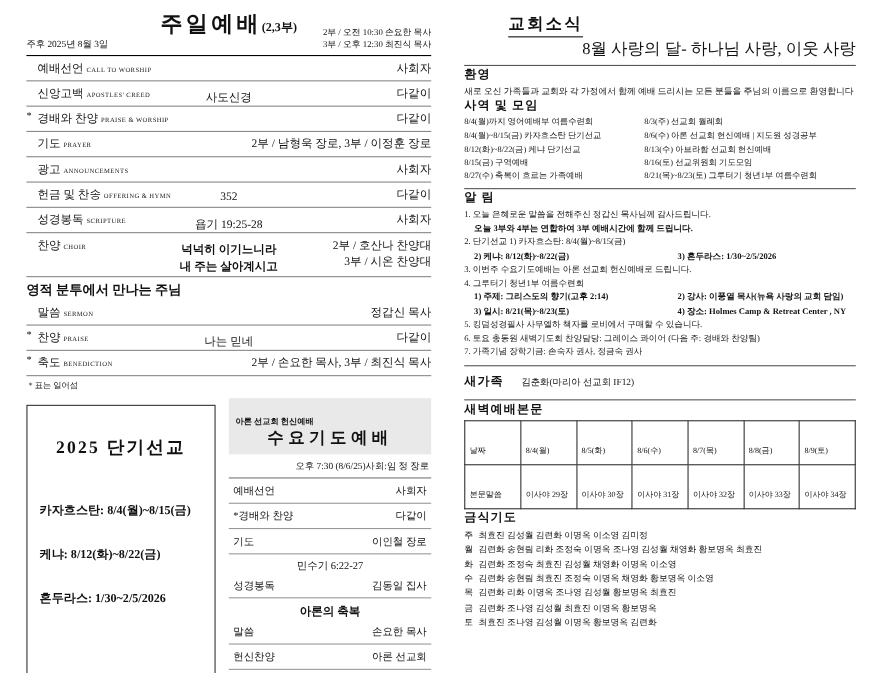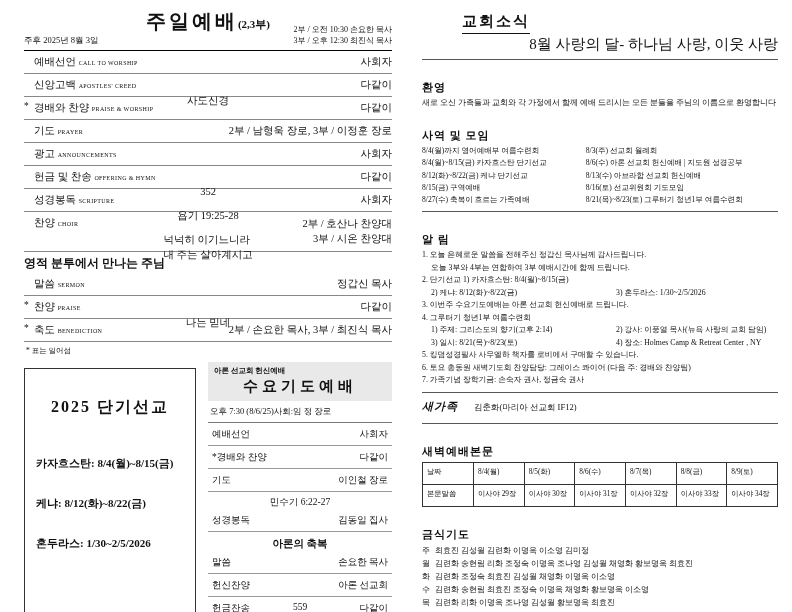--- a/index.html
+++ b/index.html
@@ -16,67 +16,67 @@
   .w-title .suffix { font-size:11px; font-weight:bold; letter-spacing:0; }
   .w-meta { display:flex; justify-content:space-between; align-items:flex-end; margin-top:-10px; }
   .w-date { font-size:8.5px; }
   .w-times { font-size:8px; text-align:right; line-height:1.35; }
   .w-table { border-top:1.5px solid #000; margin-top:3px; }
   .wrow { position:relative; display:flex; align-items:flex-start;
           border-bottom:0.8px solid #888; padding:4px 0; font-size:10.5px; }
   .wrow .star { width:10px; flex:none; font-size:9.5px; }
   .wrow .lbl { flex:none; white-space:nowrap; }
   .wrow .en { font-size:6px; letter-spacing:0.4px; }
-  .wrow .mid { position:absolute; left:50%; top:20px; transform:translateX(-50%); white-space:nowrap; }
+  .wrow .mid { position:absolute; left:50%; top:8px; transform:translateX(-50%); white-space:nowrap; }
   .wrow .who { margin-left:auto; text-align:right; white-space:nowrap; }
-  .wrow.two .mid { line-height:1.5; text-align:left; }
+  .wrow.two .mid { line-height:1.5; text-align:center;font-weight:bold; }
   .wrow.two .who { line-height:1.5; }
   .wrow.two .mid span, .wrow.two .who span { display:block; }
   .sect { text-align:left; font-weight:bold; font-size:12px; padding:3px 0 1px; }
   .fnote { font-size:7.5px; padding:4px 0 0 2px; }
 
   .bottom { display:flex; gap:12px; margin-top:12px; }
   .mission { border:1px solid #333; width:172px; height:278px; flex:none;
              box-sizing:border-box; position:relative; padding:28px 6px 10px; }
   .mission .mtitle { text-align:center; font-size:16px; font-weight:bold; letter-spacing:2px; margin-bottom:38px; }
   .mission .mitem { font-size:11px; font-weight:bold; margin:0 0 25px 5px; white-space:nowrap; }
 
   .wed { flex:1; margin-top:-6px; }
-  .wed .hdr { background:#e9e9e9; padding:4px 6px 5px; }
+  .wed .hdr { background:#e9e9e9; padding:16px 6px 5px; }
   .wed .eyebrow { font-size:7.5px; font-weight:bold; }
   .wed .wtitle { text-align:center; font-size:15px; font-weight:bold; letter-spacing:4px; margin-top:1px; }
-  .wed .timerow { display:flex; justify-content:flex-start; font-size:8.5px;
+  .wed .timerow { display:flex; justify-content:flex-end; font-size:8.5px;
                   padding:5px 2px 4px; border-bottom:0.8px solid #777; }
   .vrow { position:relative; display:flex; justify-content:space-between;
           font-size:9.5px; padding:4.5px 4px; border-bottom:0.8px solid #999; }
   .vrow .mid { position:absolute; left:50%; transform:translateX(-50%); }
   .cline { text-align:center; font-size:9.5px; padding:4px 0 0; }
   .cbold { text-align:center; font-weight:bold; font-size:10.5px; padding:5px 0 0; }
 
   
   .r-title { display:inline-block; font-size:15px; font-weight:bold; letter-spacing:2px;
              border-bottom:1.2px solid #111; padding-bottom:2px;margin-left:40px; }
   .r-sub { text-align:right; font-size:15px; margin-top:1px; }
   .rule { border-top:1px solid #555; margin:5px 0 0; }
-  .r-h { font-size:11px; font-weight:bold; margin:20px 0 2px; letter-spacing:1px; }
+  .r-h { font-size:11px; font-weight:bold; margin:0 0 2px; letter-spacing:1px; }
   .r-body { font-size:8px; }
   .ministry { display:flex; font-size:7.6px; line-height:1.62; margin-top:2px; }
   .ministry .mcolL { width:46%; }
   .ministry .mcolR { width:54%; }
   .ministry div { white-space:nowrap; }
   .notice { font-size:7.8px; line-height:1.6; }
   .nline { display:flex; white-space:nowrap; }
   .nline .a { flex:none; }
   .nline.split .a { width:185px; }
-  .nline.ind { padding-left:9px; }
+  .nline.ind { padding-left:9px;font-weight:bold; }
   .newfam { display:flex; align-items:baseline; gap:16px; }
-  .newfam .r-h { margin:6px 0 4px;font-style:italic; }
+  .newfam .r-h { margin:6px 0 4px; }
   .newfam .nf-body { font-size:8.5px; }
   .dawn-table { border-collapse:collapse; width:100%; margin-top:3px; font-size:7.3px; }
-  .dawn-table td { border:1px solid #333; padding:4px 4px 7px; vertical-align:top; }
+  .dawn-table td { border:1px solid #333; padding:22px 4px 7px; vertical-align:top; }
   .dawn-table td.c0 { width:42px; }
   .fasting { font-size:8px; line-height:1.65; margin-top:2px; }
   .fline { display:flex; white-space:nowrap; }
   .fline .fday { width:13px; flex:none; }
 </style>
 </head>
 <body>
 
 <div class="page">
 

